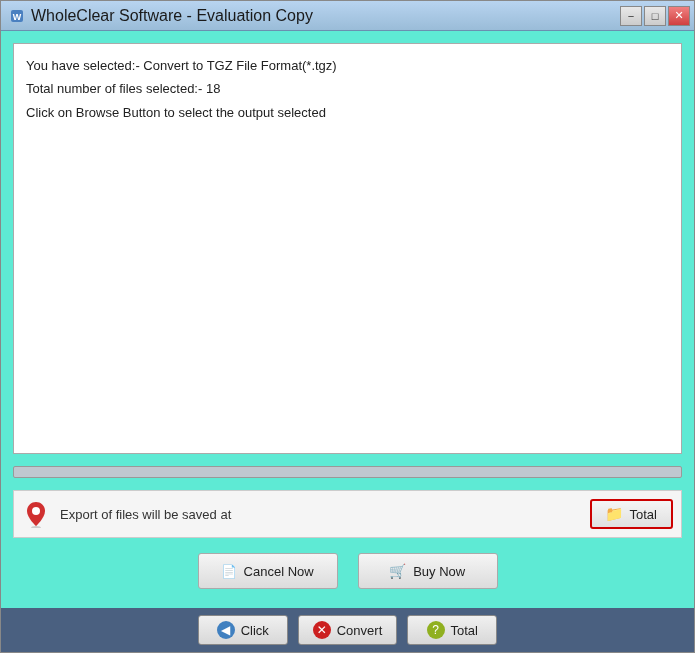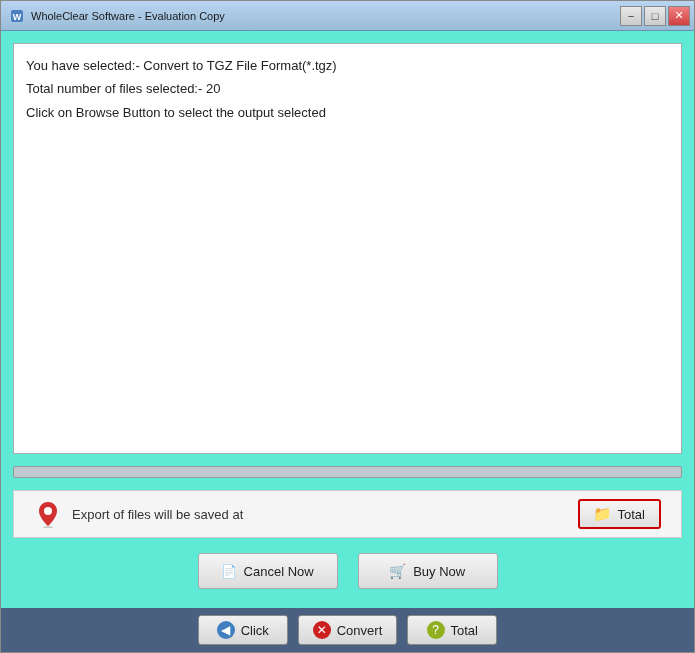--- a/index.html
+++ b/index.html
@@ -43,21 +43,21 @@
       align-items: center;
       gap: 6px;
     }
 
     .title-bar-icon {
       width: 16px;
       height: 16px;
     }
 
     .title-bar-text {
-      font-size: 11px;
+      font-size: 16px;
       color: #1a1a1a;
       font-weight: normal;
     }
 
     .title-bar-buttons {
       display: flex;
       gap: 2px;
     }
 
     .tb-btn {
@@ -118,21 +118,21 @@
       border-radius: 2px;
     }
 
     
     .export-row {
       height: 48px;
       background: #f5f5f5;
       border: 1px solid #cccccc;
       display: flex;
       align-items: center;
-      padding: 0 20px;
+      padding: 0 8px;
       gap: 10px;
     }
 
     .location-icon {
       width: 28px;
       height: 28px;
       flex-shrink: 0;
     }
 
     .export-label {
@@ -256,21 +256,21 @@
       <div class="tb-btn">−</div>
       <div class="tb-btn">□</div>
       <div class="tb-btn close-btn">✕</div>
     </div>
   </div>
 
   <div class="main-content">
 
     <div class="text-panel">
       <div class="info-line">You have selected:- Convert to TGZ File Format(*.tgz)</div>
-      <div class="info-line">Total number of files selected:- 20</div>
+      <div class="info-line">Total number of files selected:- 18</div>
       <div class="info-line">Click on Browse Button to select the output selected</div>
     </div>
 
     <div class="progress-area">
       <div class="progress-bar-track"></div>
     </div>
 
     <div class="export-row">
 
       <svg class="location-icon" viewBox="0 0 28 28">

